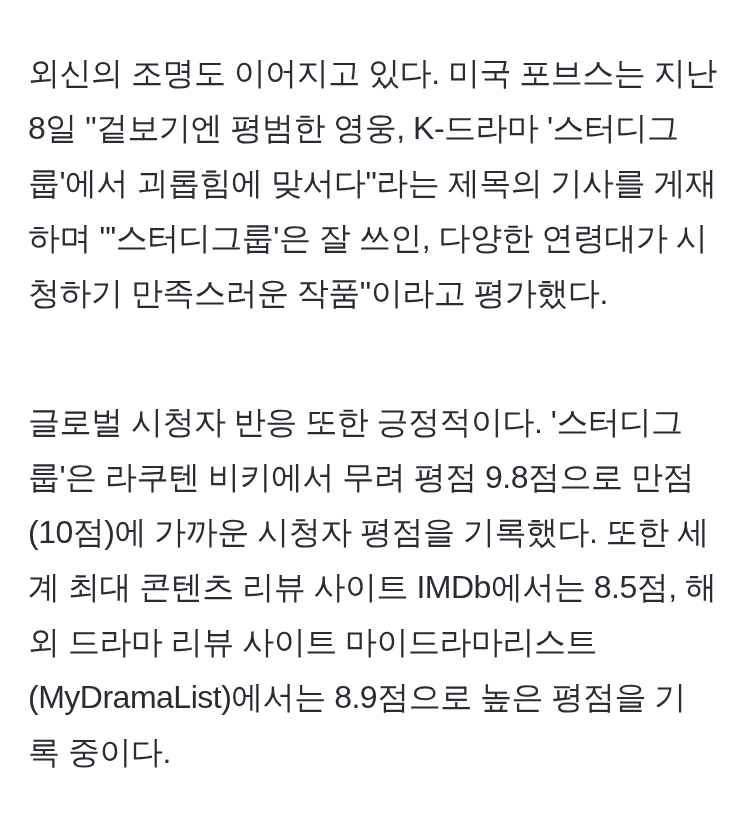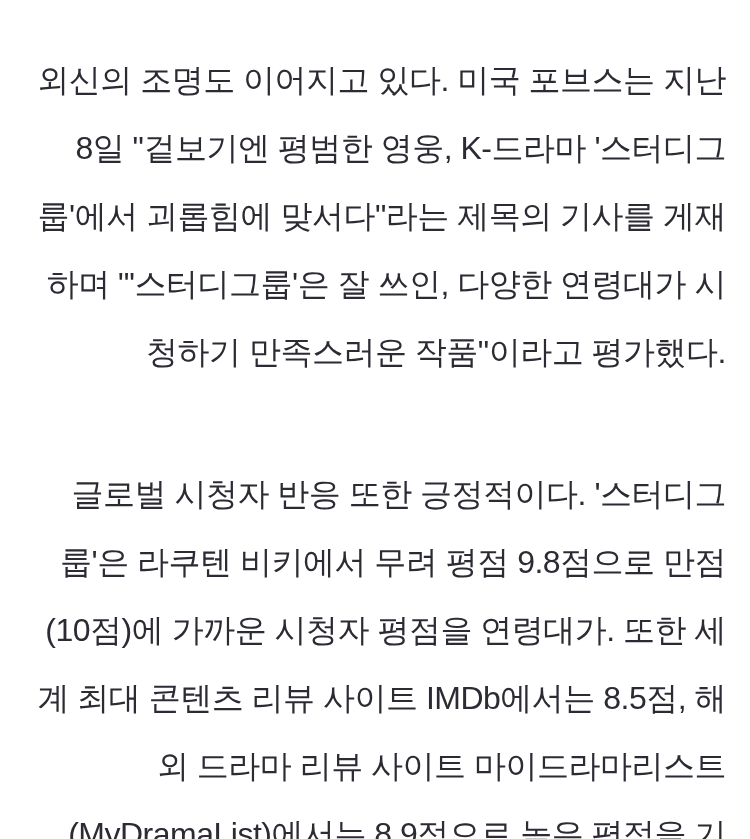--- a/index.html
+++ b/index.html
@@ -14,41 +14,40 @@
       font-family: "Liberation Sans", "DejaVu Sans", sans-serif;
       overflow: hidden;
     }
     .article-body {
       padding: 46px 24px 0 28px;
       width: 750px;
     }
     .article-paragraph {
       margin: 0 0 74px 0;
       font-size: 32px;
-      line-height: 68px;
+      line-height: 55px;
       font-weight: 400;
       color: #2b2b33;
       letter-spacing: -0.5px;
       white-space: pre-line;
       word-break: break-all;
-      text-align: right;
     }
     .article-paragraph:last-child {
       margin-bottom: 0;
     }
   </style>
 </head>
 <body>
 
 <main class="article-body">
   <p class="article-paragraph">외신의 조명도 이어지고 있다. 미국 포브스는 지난
 8일 "겉보기엔 평범한 영웅, K-드라마 '스터디그
 룹'에서 괴롭힘에 맞서다"라는 제목의 기사를 게재
 하며 "'스터디그룹'은 잘 쓰인, 다양한 연령대가 시
 청하기 만족스러운 작품"이라고 평가했다.</p>
   <p class="article-paragraph">글로벌 시청자 반응 또한 긍정적이다. '스터디그
 룹'은 라쿠텐 비키에서 무려 평점 9.8점으로 만점
-(10점)에 가까운 시청자 평점을 연령대가. 또한 세
+(10점)에 가까운 시청자 평점을 기록했다. 또한 세
 계 최대 콘텐츠 리뷰 사이트 IMDb에서는 8.5점, 해
 외 드라마 리뷰 사이트 마이드라마리스트
 (MyDramaList)에서는 8.9점으로 높은 평점을 기
 록 중이다.</p>
 </main>
 
 </body></html>

